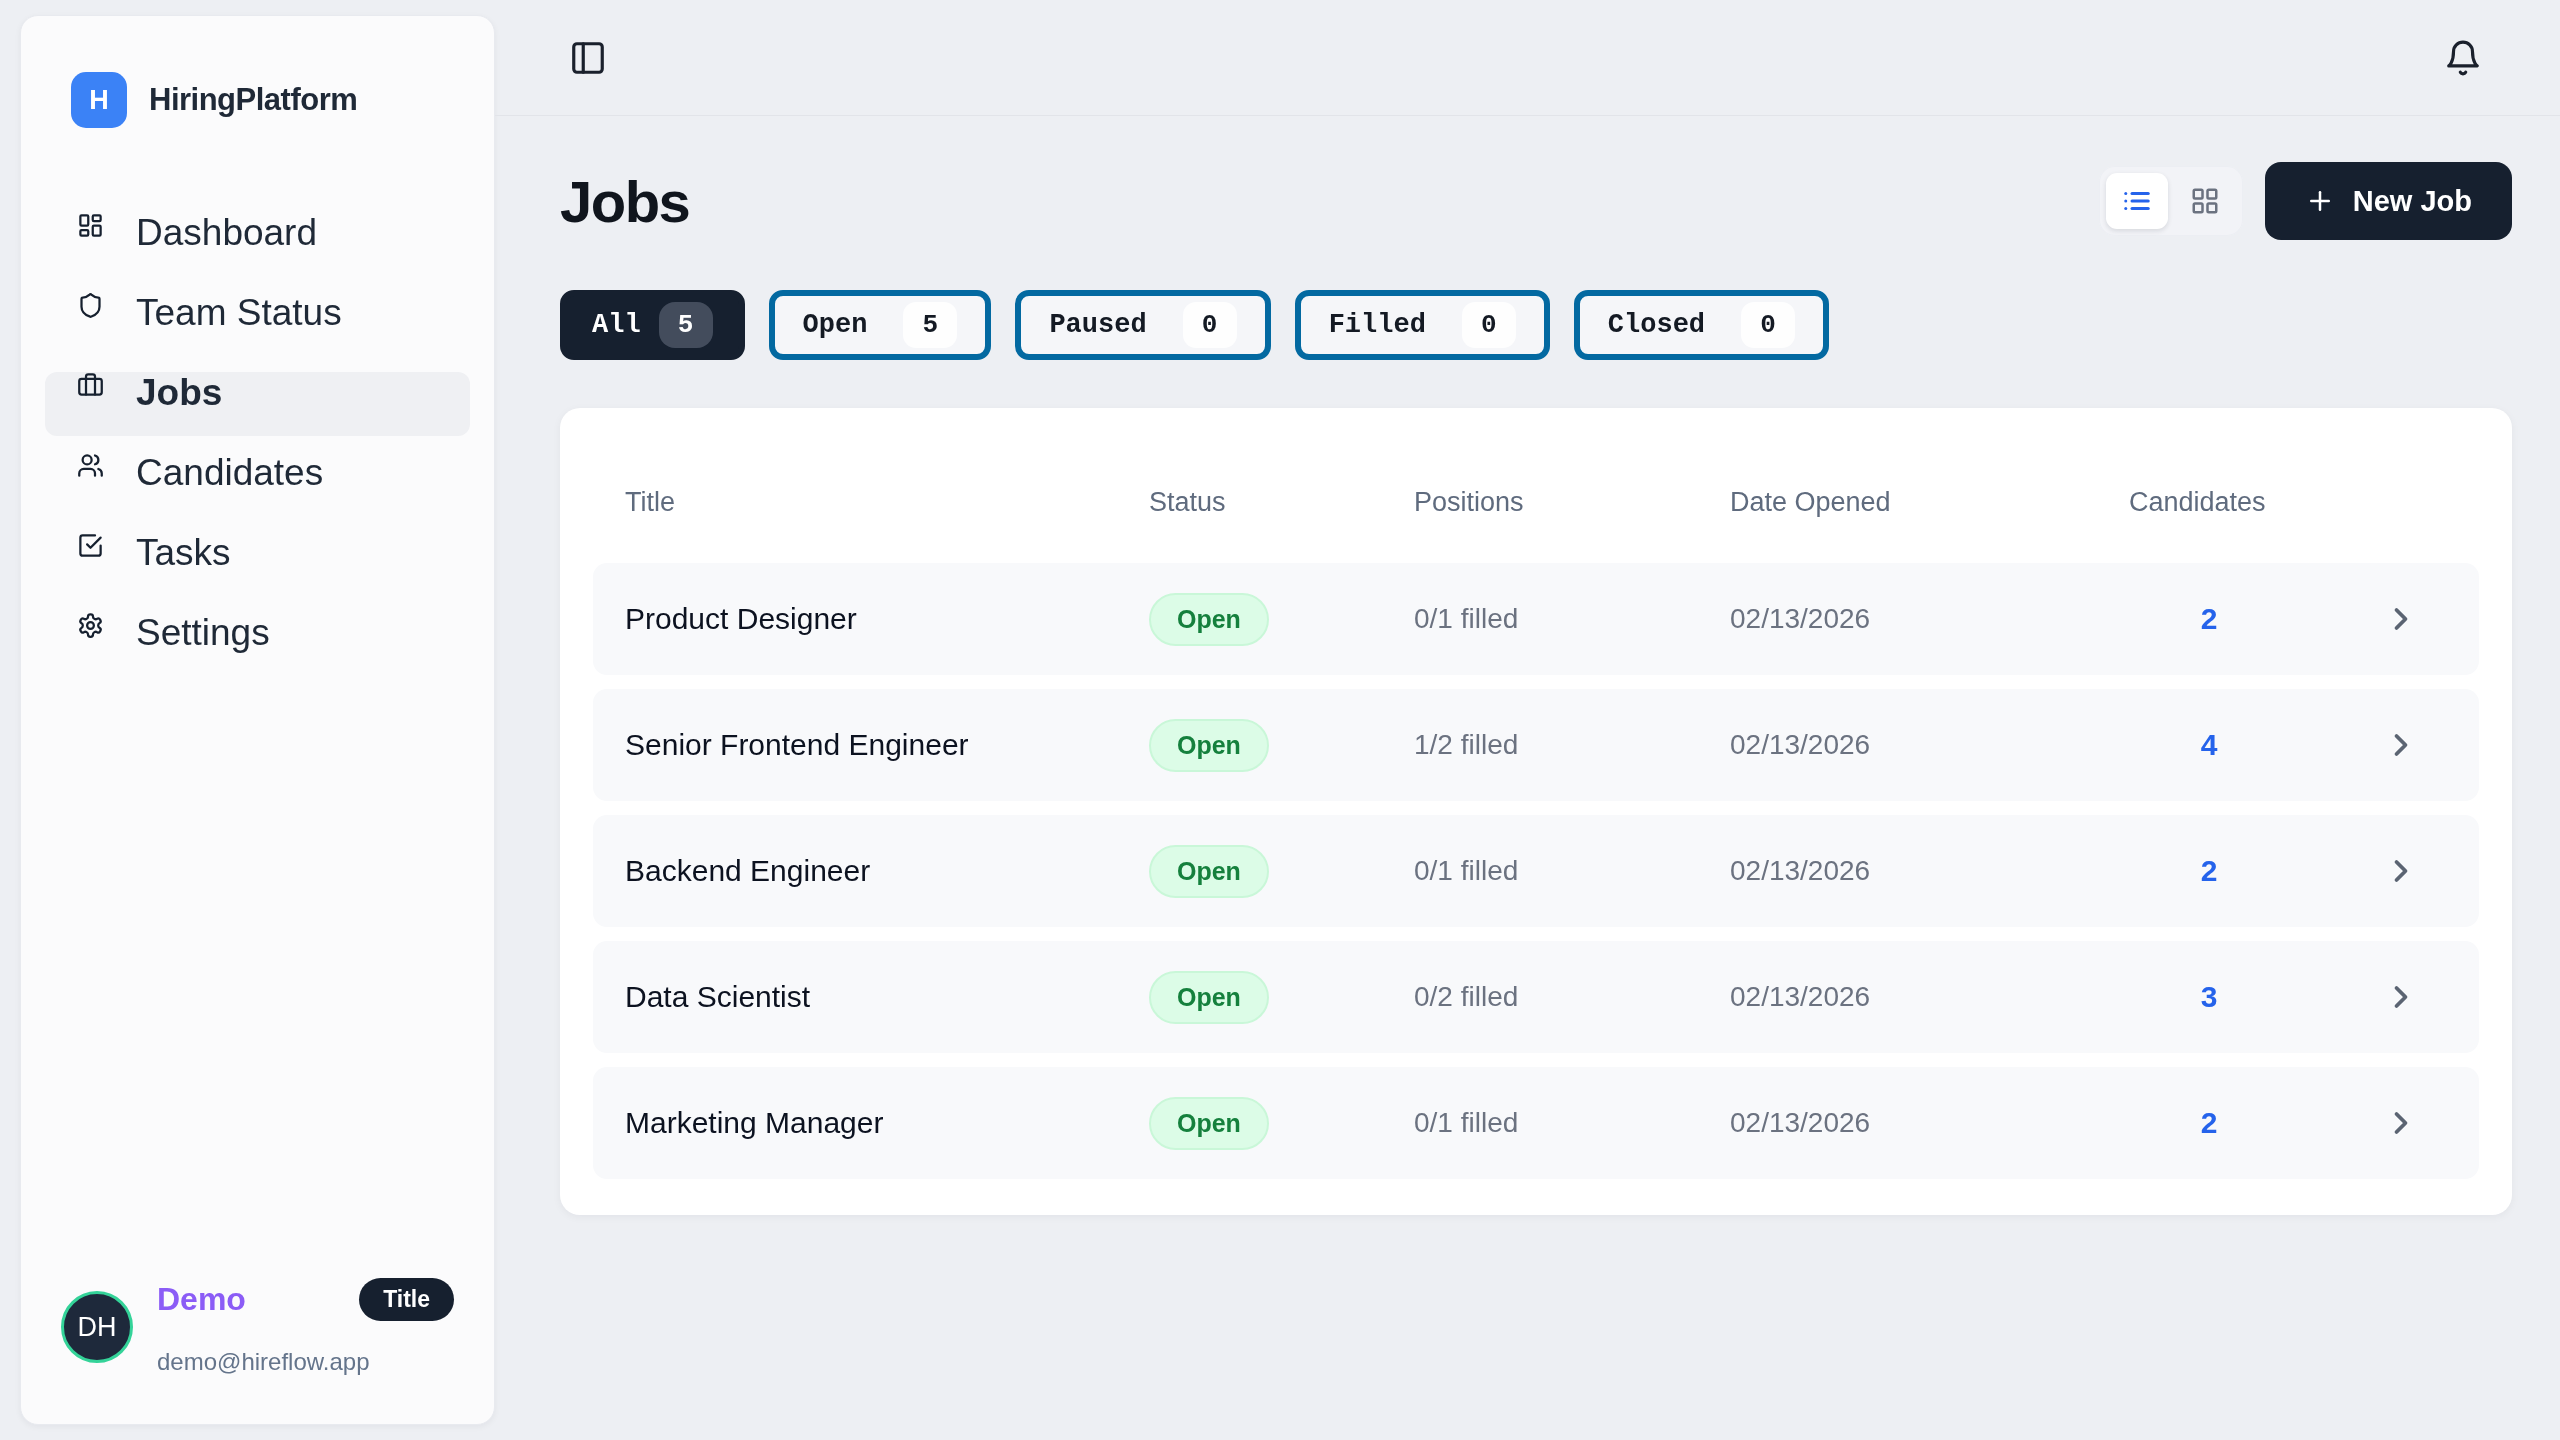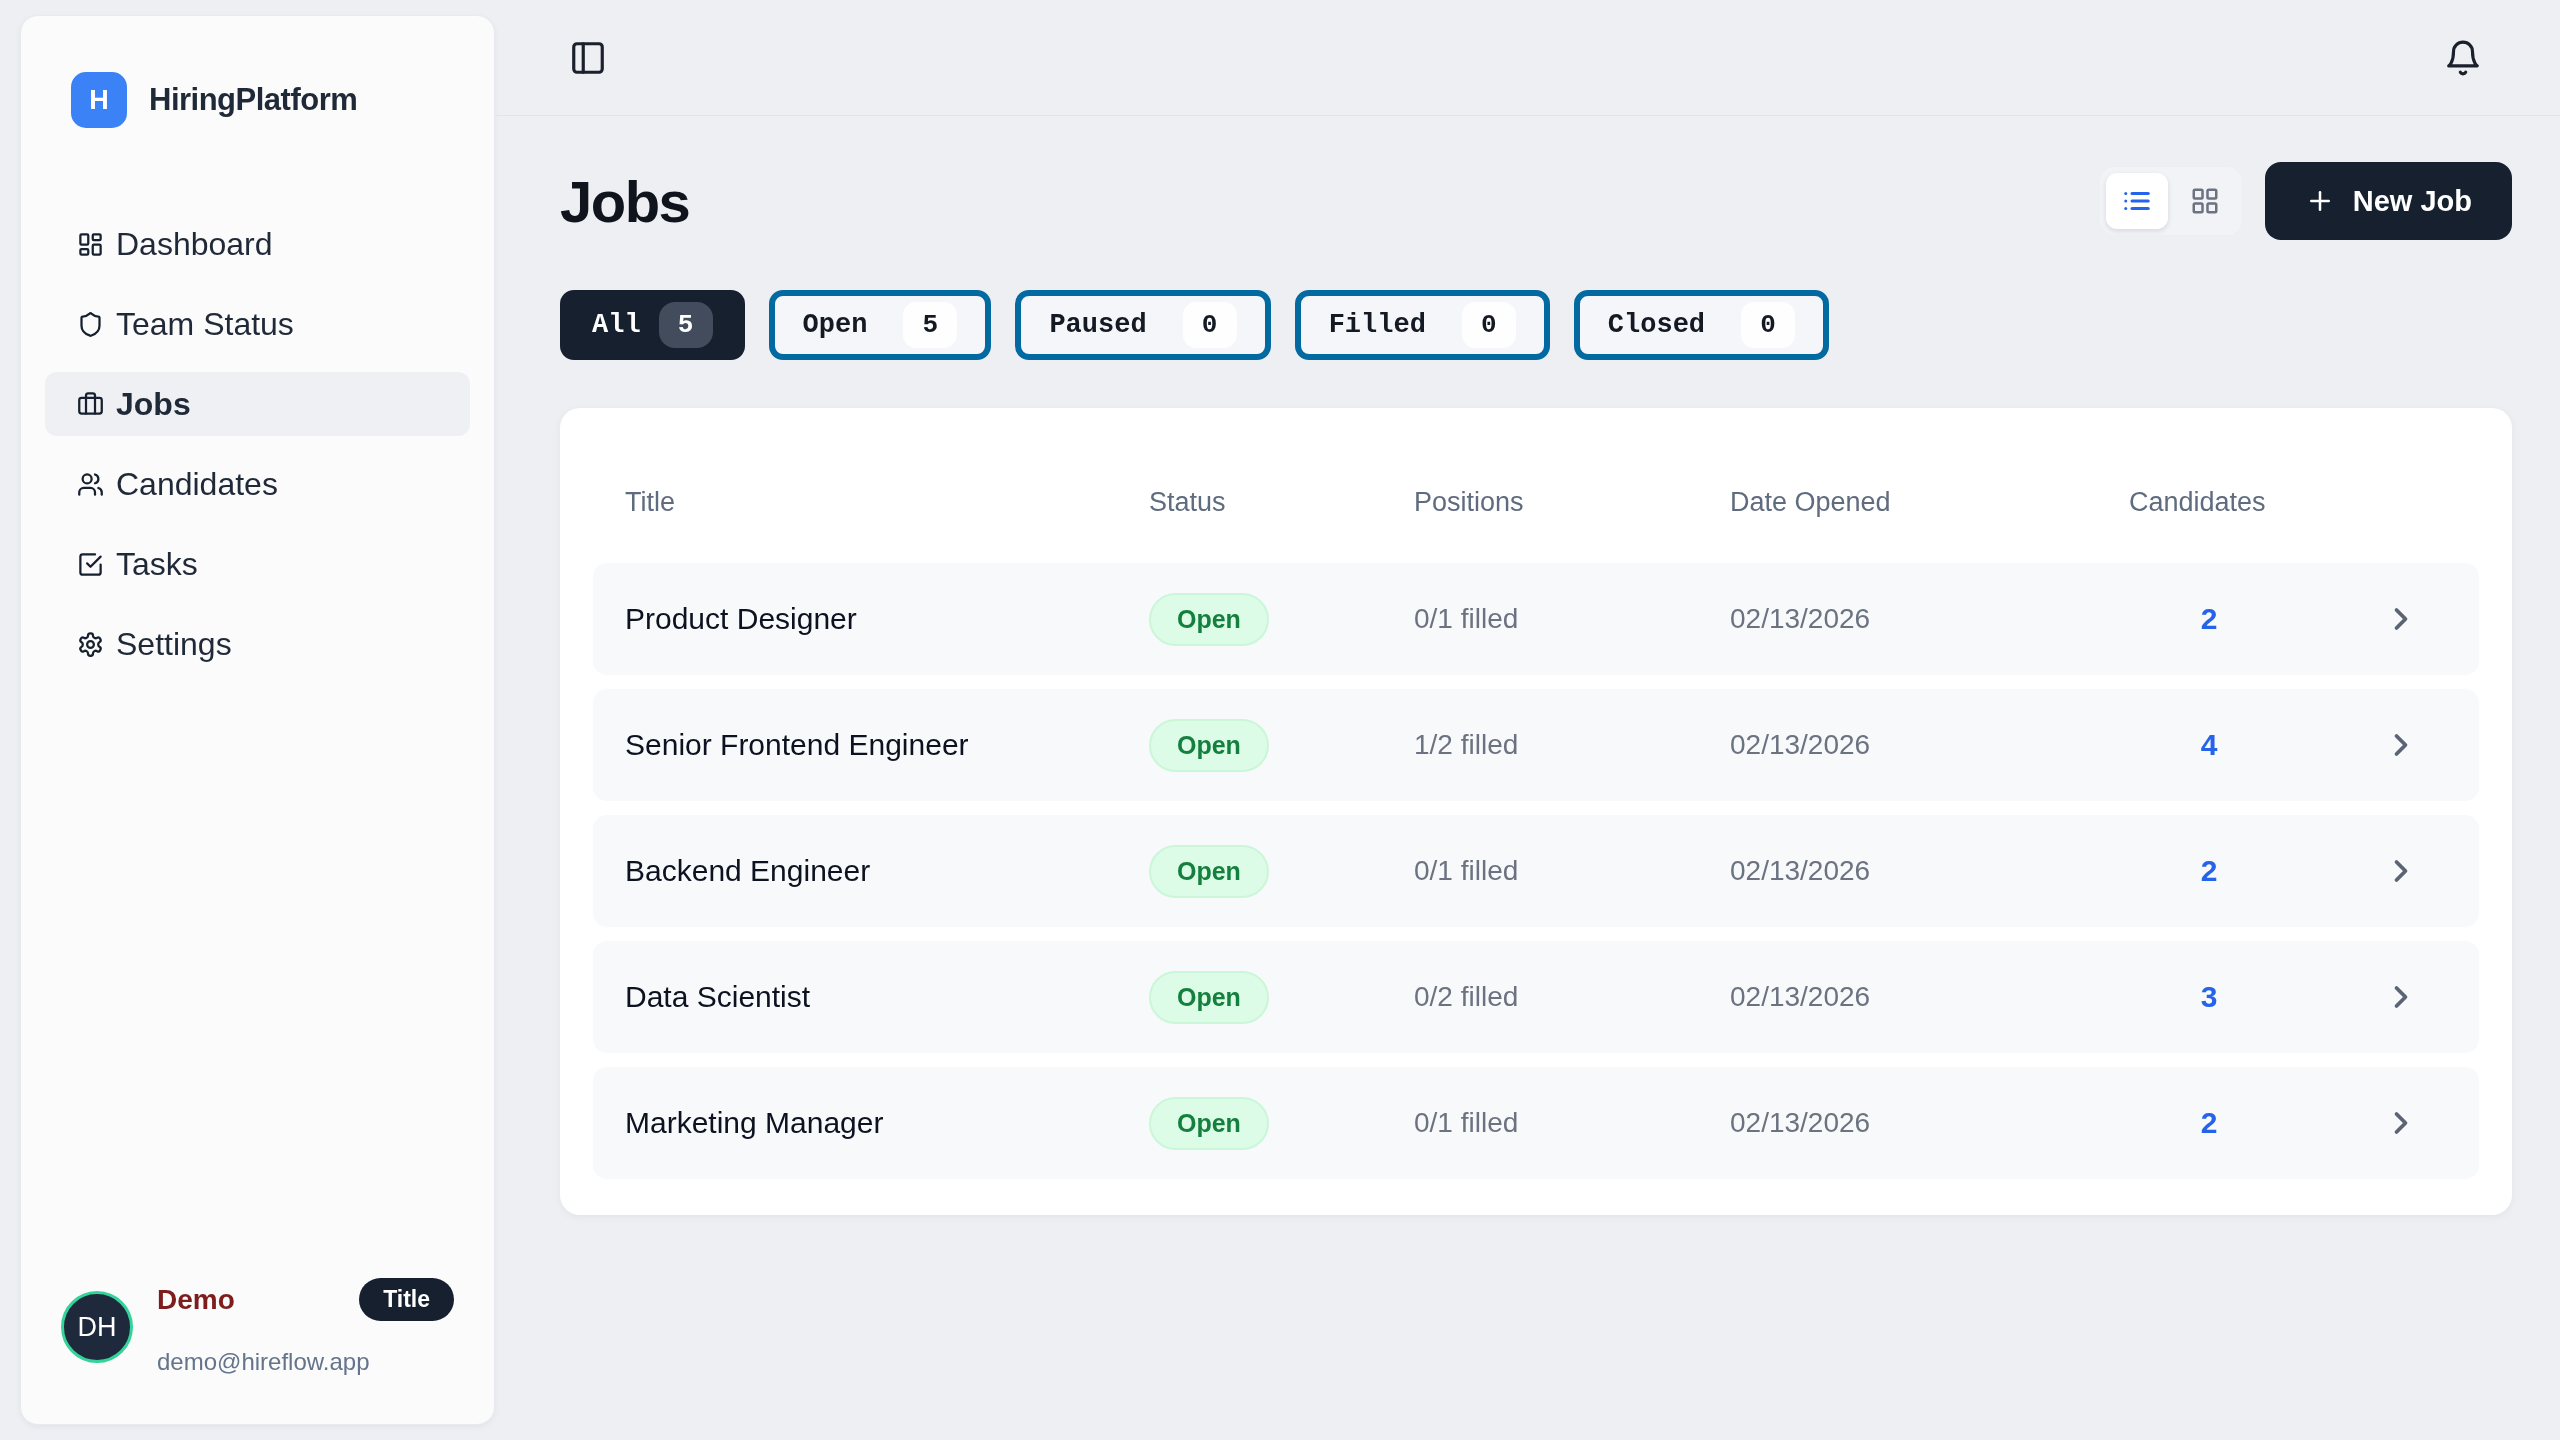--- a/index.html
+++ b/index.html
@@ -26,45 +26,45 @@
   .brand { display:flex; align-items:center; gap:22px; padding-left:26px; }
   .brand-logo {
     width:56px; height:56px; border-radius:15px; background:#3b82f6;
     color:#fff; font-size:27px; font-weight:700;
     display:flex; align-items:center; justify-content:center;
   }
   .brand-name { font-size:31px; font-weight:700; color:#1f2937; letter-spacing:-0.5px; }
 
   .nav { margin-top:84px; display:flex; flex-direction:column; }
   .nav-item {
-    display:flex; align-items:center; gap:12px;
+    display:flex; gap:32px;
     height:64px; border-radius:12px;
     padding:0 20px 0 32px; margin-bottom:16px;
-    font-size:32px; color:#1f2937; cursor:pointer;
+    font-size:37px; color:#1f2937; cursor:pointer;
   }
   .nav-item .nav-icon { width:27px; height:27px; color:#16202f; flex:none; }
   .nav-item .nav-icon svg { width:27px; height:27px; }
   .nav-item.active { background:#eff0f3; }
   .nav-item.active .nav-label { font-weight:700; }
 
   .user-card {
     margin-top:auto;
     display:flex; align-items:center; gap:24px;
     padding:0 16px;
     cursor:pointer;
   }
   .avatar {
     width:72px; height:72px; border-radius:50%;
     background:#1e293b; color:#fff; font-size:27px; font-weight:500;
     display:flex; align-items:center; justify-content:center;
     border:3px solid #34d399; flex:none;
   }
   .user-info { flex:1; min-width:0; }
   .user-top { display:flex; align-items:center; justify-content:space-between; }
-  .user-name { font-size:28px; font-weight:600; color:#7f1d1d; }
+  .user-name { font-size:32px; font-weight:600; color:#8b5cf6; }
   .role-badge {
     background:#16202f; color:#fff;
     font-size:23px; font-weight:700;
     padding:8px 24px; border-radius:999px;
   }
   .user-email { margin-top:27px; font-size:24px; color:#64748b; }
 
   
   .main { position:absolute; left:495px; right:0; top:0; bottom:0; }
   .topbar {

